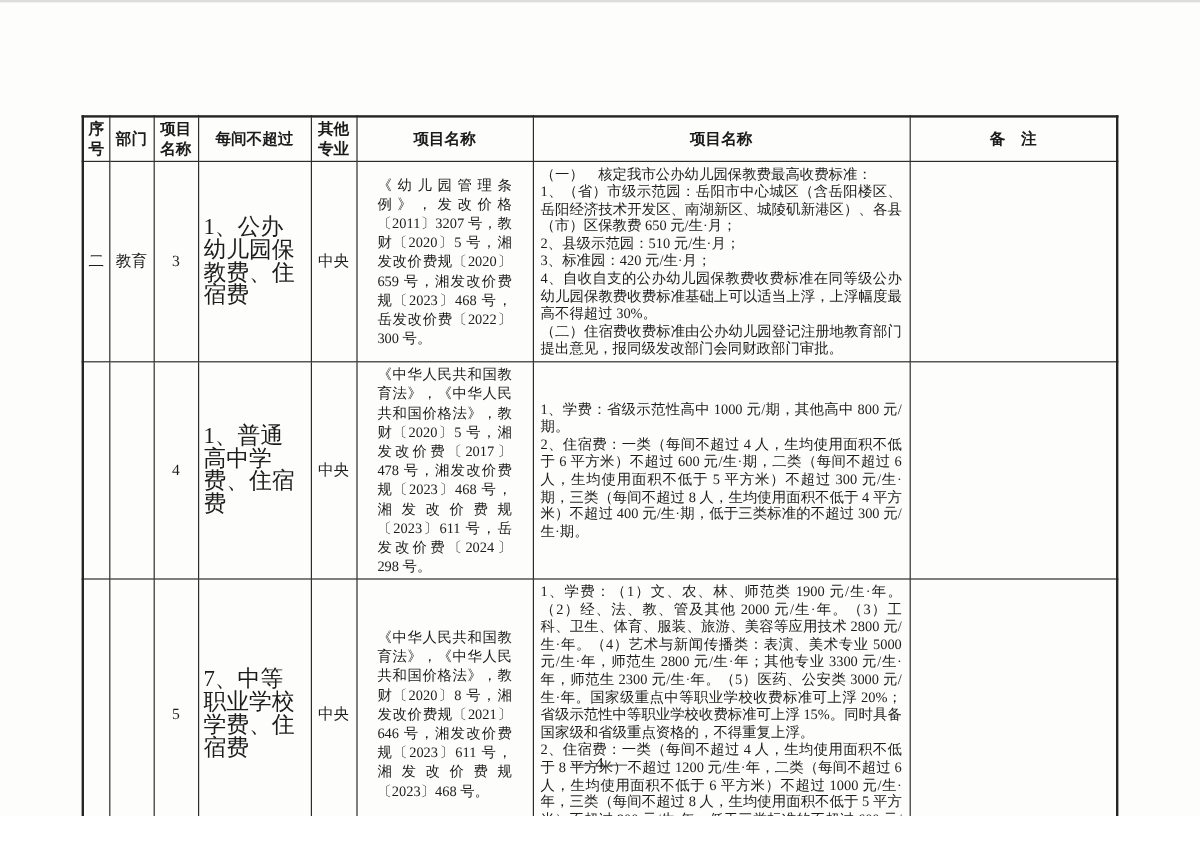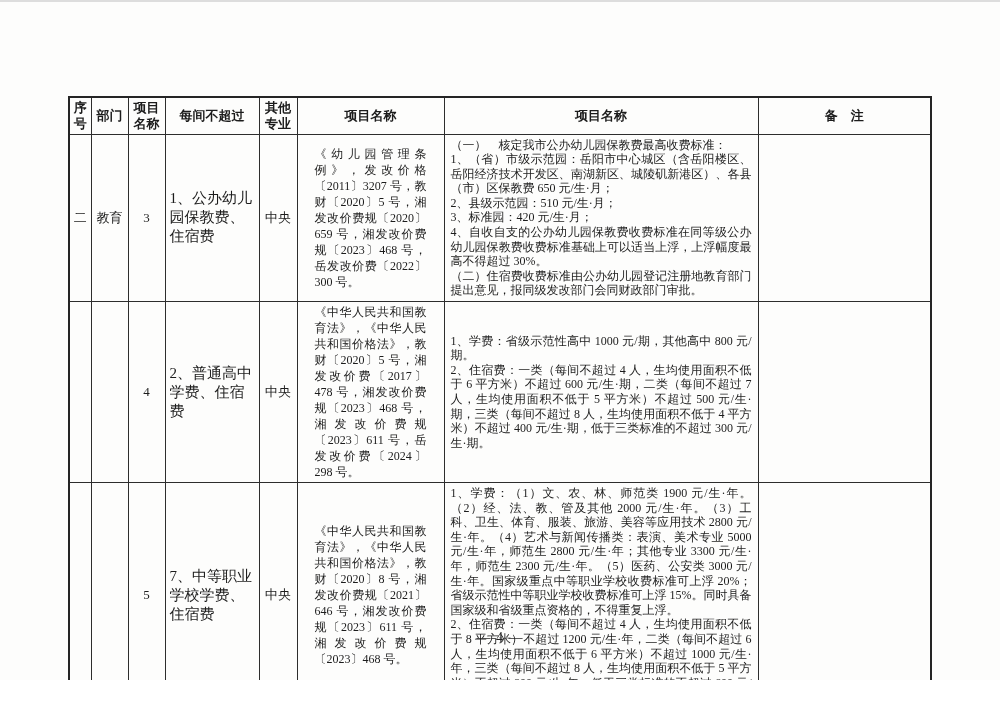--- a/index.html
+++ b/index.html
@@ -48,21 +48,21 @@
   tr.h-r2 { height: 124px; }
   tr.h-r3 { height: 199px; }
 
   td.c-center {
     text-align: center;
     font-size: 13px;
     padding: 1px;
   }
   td.c-name {
     text-align: left;
-    font-size: 15px;
+    font-size: 19px;
     line-height: 19px;
     padding: 2px 4px;
   }
   td.c-policy {
     text-align: justify;
     font-size: 12px;
     line-height: 16px;
     padding: 2px 17px;
     white-space: pre-wrap;
   }
@@ -153,25 +153,25 @@
 2、县级示范园：510 元/生·月；
 3、标准园：420 元/生·月；
 4、自收自支的公办幼儿园保教费收费标准在同等级公办幼儿园保教费收费标准基础上可以适当上浮，上浮幅度最高不得超过 30%。
 （二）住宿费收费标准由公办幼儿园登记注册地教育部门提出意见，报同级发改部门会同财政部门审批。</td>
         <td class="c-remark"></td>
       </tr>
       <tr class="h-r2">
         <td class="c-center"></td>
         <td class="c-center"></td>
         <td class="c-center">4</td>
-        <td class="c-name">2、普通高中学费、住宿费</td>
+        <td class="c-name">1、普通高中学费、住宿费</td>
         <td class="c-center">中央</td>
         <td class="c-policy">《中华人民共和国教育法》，《中华人民共和国价格法》，教财〔2020〕5 号，湘发改价费〔2017〕478 号，湘发改价费规〔2023〕468 号，湘发改价费规〔2023〕611 号，岳发改价费〔2024〕298 号。</td>
         <td class="c-fee">1、学费：省级示范性高中 1000 元/期，其他高中 800 元/期。
-2、住宿费：一类（每间不超过 4 人，生均使用面积不低于 6 平方米）不超过 600 元/生·期，二类（每间不超过 7 人，生均使用面积不低于 5 平方米）不超过 500 元/生·期，三类（每间不超过 8 人，生均使用面积不低于 4 平方米）不超过 400 元/生·期，低于三类标准的不超过 300 元/生·期。</td>
+2、住宿费：一类（每间不超过 4 人，生均使用面积不低于 6 平方米）不超过 600 元/生·期，二类（每间不超过 6 人，生均使用面积不低于 5 平方米）不超过 300 元/生·期，三类（每间不超过 8 人，生均使用面积不低于 4 平方米）不超过 400 元/生·期，低于三类标准的不超过 300 元/生·期。</td>
         <td class="c-remark"></td>
       </tr>
       <tr class="h-r3">
         <td class="c-center"></td>
         <td class="c-center"></td>
         <td class="c-center">5</td>
         <td class="c-name">7、中等职业学校学费、住宿费</td>
         <td class="c-center">中央</td>
         <td class="c-policy">《中华人民共和国教育法》，《中华人民共和国价格法》，教财〔2020〕8 号，湘发改价费规〔2021〕646 号，湘发改价费规〔2023〕611 号，湘发改价费规〔2023〕468 号。</td>
         <td class="c-fee">1、学费：（1）文、农、林、师范类 1900 元/生·年。（2）经、法、教、管及其他 2000 元/生·年。（3）工科、卫生、体育、服装、旅游、美容等应用技术 2800 元/生·年。（4）艺术与新闻传播类：表演、美术专业 5000 元/生·年，师范生 2800 元/生·年；其他专业 3300 元/生·年，师范生 2300 元/生·年。（5）医药、公安类 3000 元/生·年。国家级重点中等职业学校收费标准可上浮 20%；省级示范性中等职业学校收费标准可上浮 15%。同时具备国家级和省级重点资格的，不得重复上浮。

